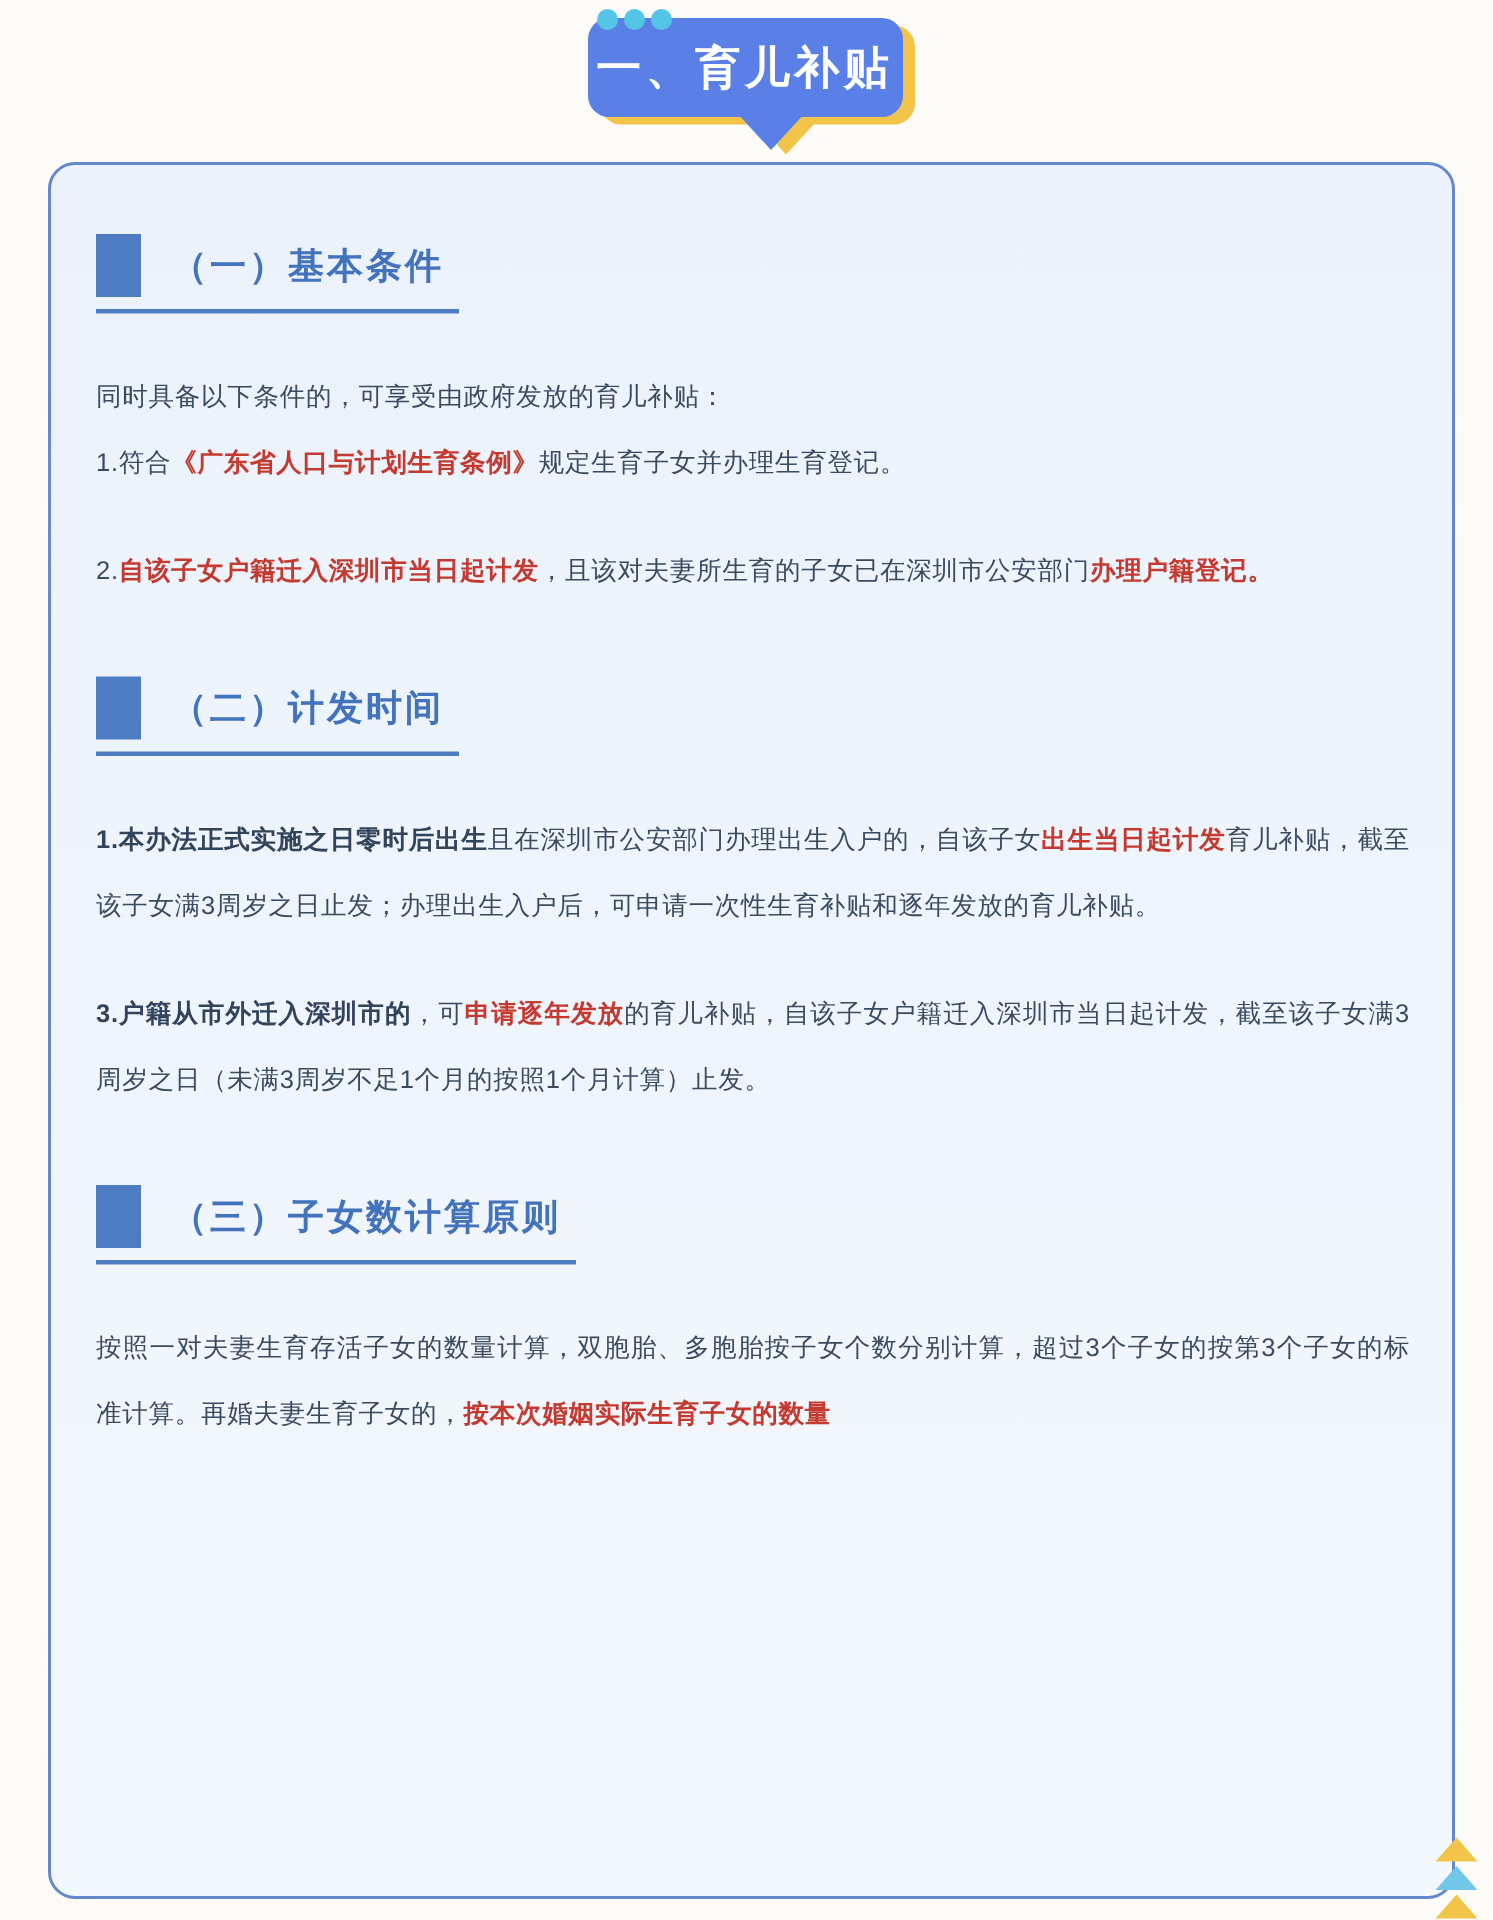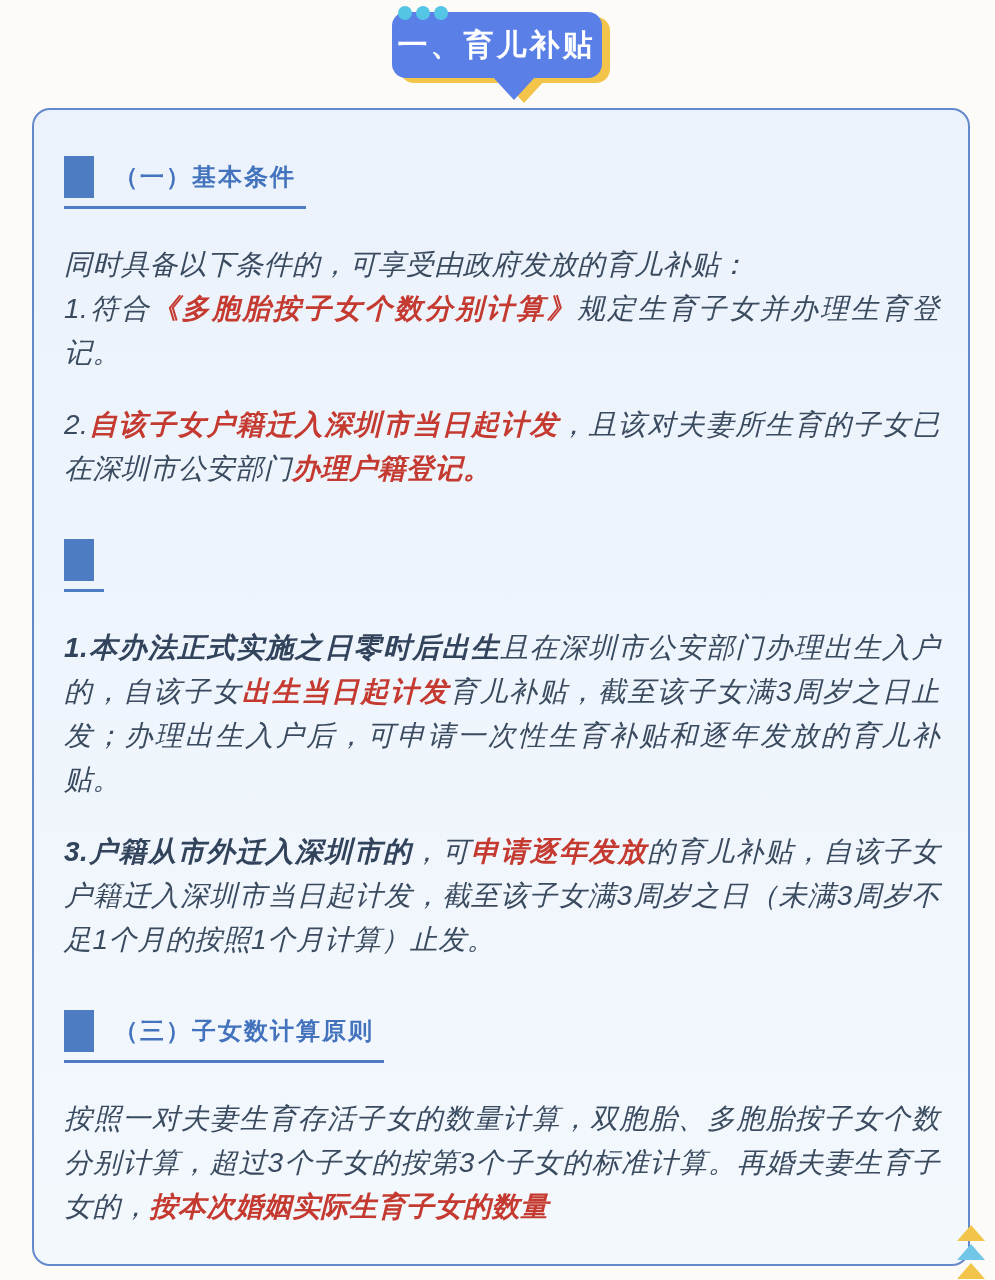--- a/index.html
+++ b/index.html
@@ -42,22 +42,22 @@
     border:2px solid var(--card-border);border-radius:18px;
     background:linear-gradient(180deg,var(--card-bg1) 0%,var(--card-bg2) 100%);
     padding:46px 28px 40px 30px;overflow:hidden;}
 
   .sec-head{display:flex;align-items:center;gap:20px;width:fit-content;
     border-bottom:3px solid var(--square-blue);padding:0 10px 8px 0;margin:48px 0 34px;}
   .sec-head.first{margin-top:0;}
   .sq{display:block;width:30px;height:42px;background:var(--square-blue);}
   .sec-title{font-size:24px;font-weight:700;color:var(--heading-blue);letter-spacing:2px;}
 
-  .para{font-size:28px;line-height:44px;color:var(--body-text);margin:28px 0 0;
-    text-align:justify;letter-spacing:0.5px;font-style:italic;}
+  .para{font-size:17px;line-height:44px;color:var(--body-text);margin:28px 0 0;
+    text-align:justify;letter-spacing:0.5px;}
   .para.tight{margin-top:0;}
   .seg.normal{color:var(--body-text);}
   .seg.bold{color:var(--bold-text);font-weight:700;}
   .seg.red{color:var(--red);font-weight:700;}
 
   
   .arrows{position:absolute;right:10px;bottom:1px;display:flex;flex-direction:column;
     align-items:center;gap:3px;z-index:5;}
   .tri{width:0;height:0;border-left:14px solid transparent;border-right:14px solid transparent;
     border-bottom:16px solid var(--accent-yellow);}
@@ -83,27 +83,28 @@
   </div>
 
   <div class="card">
 
     <section class="sec">
       <div class="sec-head first">
         <span class="sq"></span>
         <h2 class="sec-title">（一）基本条件</h2>
       </div>
       <p class="para"><span class="seg normal">同时具备以下条件的，可享受由政府发放的育儿补贴：</span></p>
-      <p class="para tight"><span class="seg normal">1.符合</span><span class="seg red">《多胞胎按子女个数分别计算》</span><span class="seg normal">规定生育子女并办理生育登记。</span></p>
+      <p class="para tight"><span class="seg normal">1.符合</span><span class="seg red">《广东省人口与计划生育条例》</span><span class="seg normal">规定生育子女并办理生育登记。</span></p>
       <p class="para"><span class="seg normal">2.</span><span class="seg red">自该子女户籍迁入深圳市当日起计发</span><span class="seg normal">，且该对夫妻所生育的子女已在深圳市公安部门</span><span class="seg red">办理户籍登记。</span></p>
     </section>
 
     <section class="sec">
       <div class="sec-head">
         <span class="sq"></span>
+        <h2 class="sec-title">（二）计发时间</h2>
       </div>
       <p class="para"><span class="seg bold">1.本办法正式实施之日零时后出生</span><span class="seg normal">且在深圳市公安部门办理出生入户的，自该子女</span><span class="seg red">出生当日起计发</span><span class="seg normal">育儿补贴，截至该子女满3周岁之日止发；办理出生入户后，可申请一次性生育补贴和逐年发放的育儿补贴。</span></p>
       <p class="para"><span class="seg bold">3.户籍从市外迁入深圳市的</span><span class="seg normal">，可</span><span class="seg red">申请逐年发放</span><span class="seg normal">的育儿补贴，自该子女户籍迁入深圳市当日起计发，截至该子女满3周岁之日（未满3周岁不足1个月的按照1个月计算）止发。</span></p>
     </section>
 
     <section class="sec">
       <div class="sec-head">
         <span class="sq"></span>
         <h2 class="sec-title">（三）子女数计算原则</h2>
       </div>

